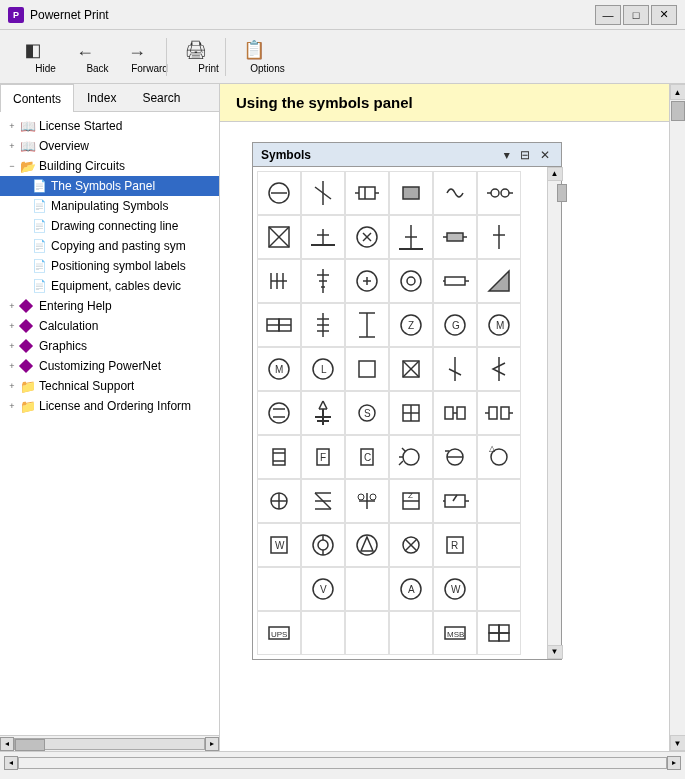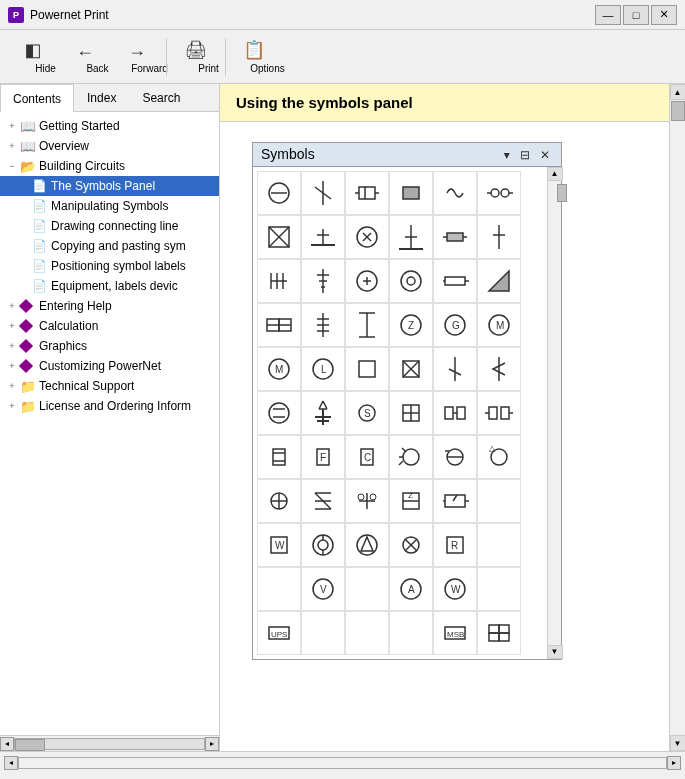--- a/index.html
+++ b/index.html
@@ -216,22 +216,22 @@
     .symbols-header {
       background: #dce6f1;
       height: 24px;
       display: flex;
       align-items: center;
       padding: 0 8px;
       border-bottom: 1px solid #999;
       justify-content: space-between;
     }
     .symbols-title {
-      font-size: 14px;
-      font-weight: normal;
+      font-size: 12px;
+      font-weight: bold;
     }
     .symbols-controls {
       display: flex;
       gap: 4px;
       font-size: 11px;
       color: #333;
     }
     .sym-ctrl-btn {
       cursor: pointer;
       padding: 1px 3px;
@@ -365,21 +365,21 @@
     <div class="tabs-bar">
       <button class="tab-btn active">Contents</button>
       <button class="tab-btn">Index</button>
       <button class="tab-btn">Search</button>
     </div>
     <div class="tree-container">
 
       <div class="tree-item">
         <span class="tree-expand">+</span>
         <span class="tree-icon book-icon">📖</span>
-        <span class="tree-label">Getting Started</span>
+        <span class="tree-label">License Started</span>
       </div>
 
       <div class="tree-item">
         <span class="tree-expand">+</span>
         <span class="tree-icon book-icon">📖</span>
         <span class="tree-label">Overview</span>
       </div>
 
       <div class="tree-item">
         <span class="tree-expand">−</span>
@@ -413,21 +413,21 @@
 
       <div class="tree-item indent-1">
         <span class="tree-expand"></span>
         <span class="tree-icon page-icon">📄</span>
         <span class="tree-label">Positioning symbol labels</span>
       </div>
 
       <div class="tree-item indent-1">
         <span class="tree-expand"></span>
         <span class="tree-icon page-icon">📄</span>
-        <span class="tree-label">Equipment, labels devic</span>
+        <span class="tree-label">Equipment, cables devic</span>
       </div>
 
       <div class="tree-item">
         <span class="tree-expand">+</span>
         <span class="tree-icon">
           <div class="diamond-icon"></div>
         </span>
         <span class="tree-label">Entering Help</span>
       </div>
 

